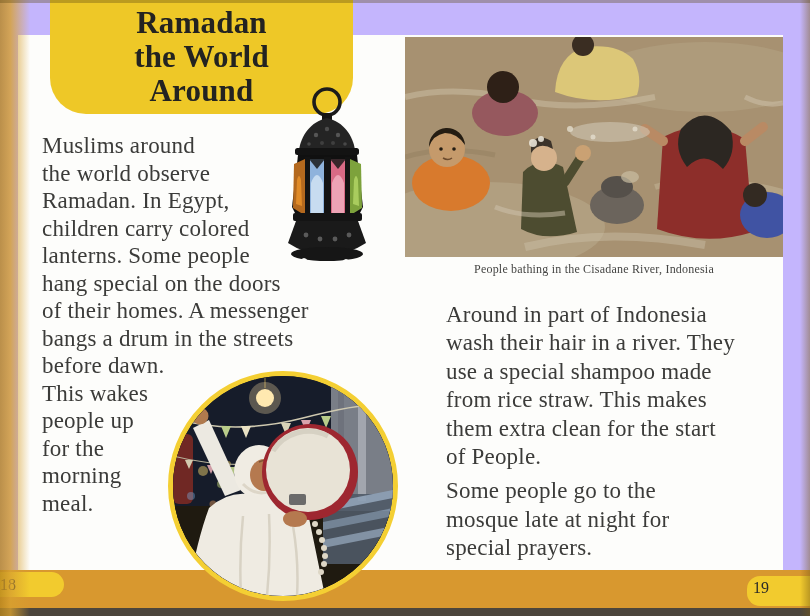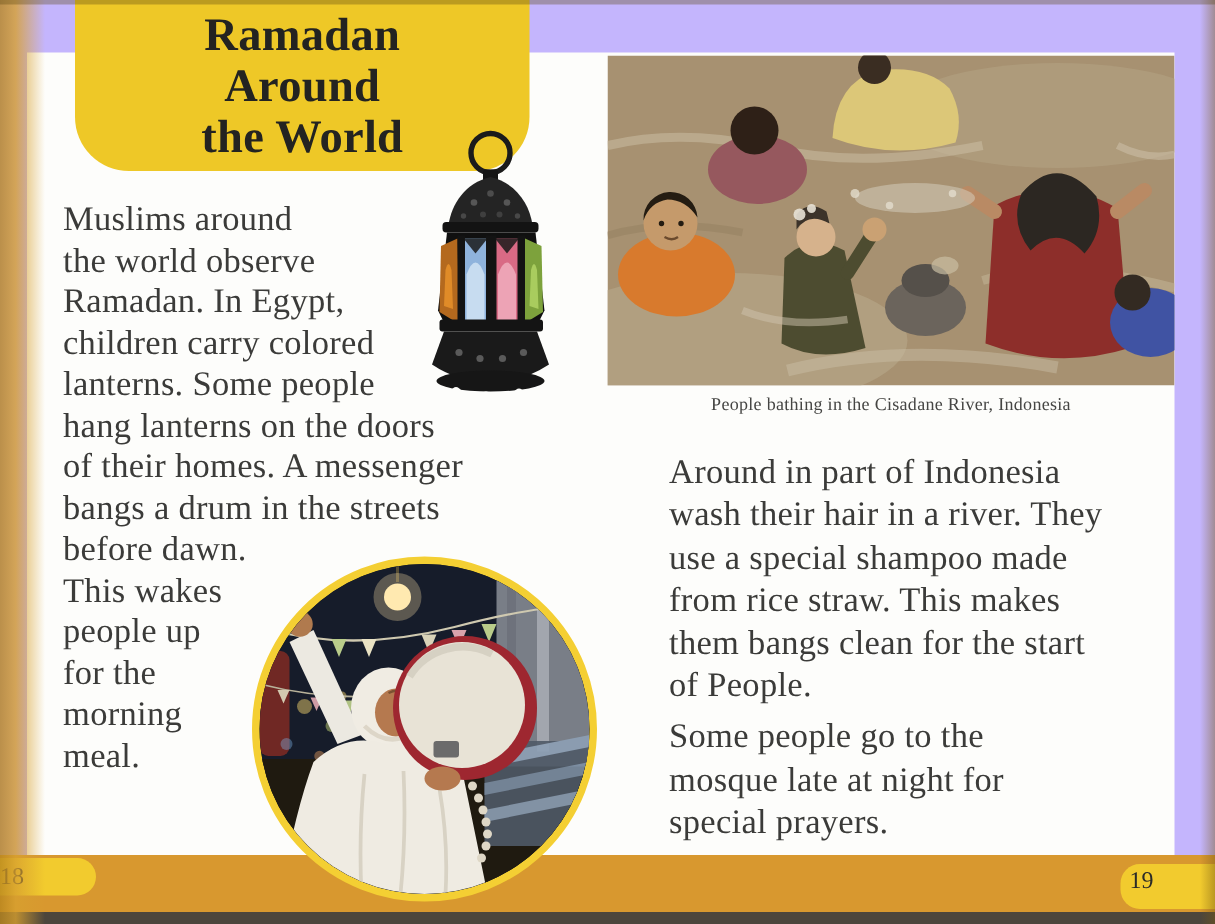--- a/index.html
+++ b/index.html
@@ -56,31 +56,31 @@
 <body>
 
 <div class="spread">
 
   <div class="page"></div>
   <div class="footer-bar"></div>
   <div class="book-bottom"></div>
 
   <div class="title-tab">
     <div class="tline">Ramadan</div>
+    <div class="tline">the World</div>
     <div class="tline">Around</div>
-    <div class="tline">the World</div>
   </div>
 
   <div class="left-body">
     <div class="bline">Muslims around</div>
     <div class="bline">the world observe</div>
     <div class="bline">Ramadan. In Egypt,</div>
     <div class="bline">children carry colored</div>
     <div class="bline">lanterns. Some people</div>
-    <div class="bline">hang lanterns on the doors</div>
+    <div class="bline">hang special on the doors</div>
     <div class="bline">of their homes. A messenger</div>
     <div class="bline">bangs a drum in the streets</div>
     <div class="bline">before dawn.</div>
     <div class="bline">This wakes</div>
     <div class="bline">people up</div>
     <div class="bline">for the</div>
     <div class="bline">morning</div>
     <div class="bline">meal.</div>
   </div>
 
@@ -247,21 +247,21 @@
   </svg>
 
   <div class="caption">People bathing in the Cisadane River, Indonesia</div>
 
   <div class="right-body">
     <div>
       <div class="bline">Around in part of Indonesia</div>
       <div class="bline">wash their hair in a river. They</div>
       <div class="bline">use a special shampoo made</div>
       <div class="bline">from rice straw. This makes</div>
-      <div class="bline">them bangs clean for the start</div>
+      <div class="bline">them extra clean for the start</div>
       <div class="bline">of People.</div>
     </div>
     <div class="para2">
       <div class="bline">Some people go to the</div>
       <div class="bline">mosque late at night for</div>
       <div class="bline">special prayers.</div>
     </div>
   </div>
 
   <div class="page-pill pill-left">18</div>

